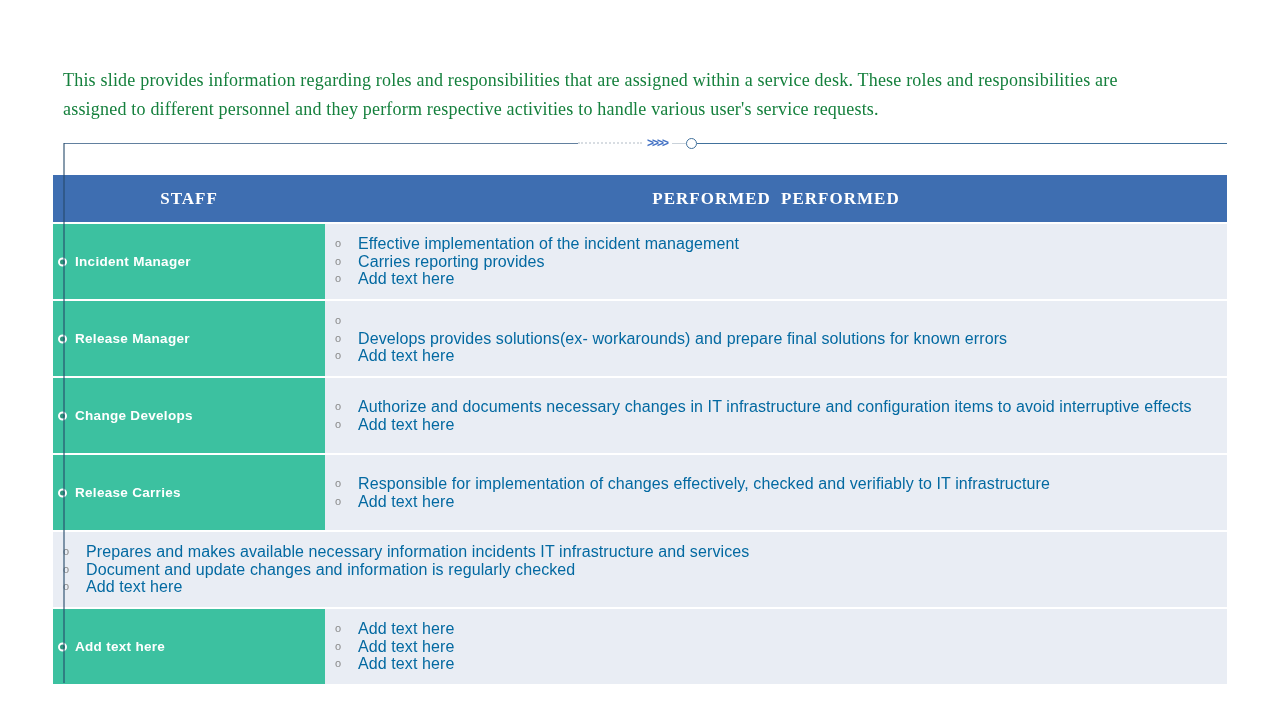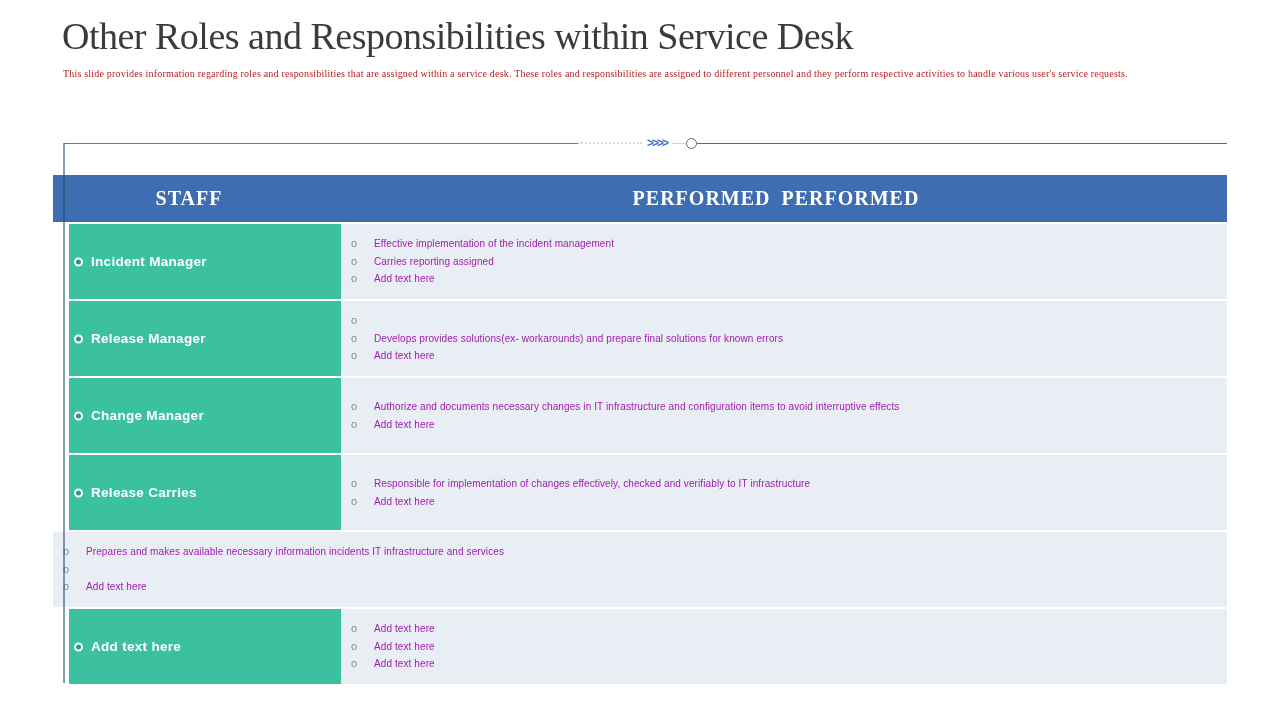--- a/index.html
+++ b/index.html
@@ -18,23 +18,23 @@
     font-weight:normal;
     font-size:38px;
     letter-spacing:-0.5px;
     color:#3b3b3b;
     white-space:nowrap;
   }
   .subtitle {
     position:absolute; left:63px; top:66px;
     width:1105px;
     font-family:"Liberation Serif", serif;
-    font-size:10px;
+    font-size:18px;
     line-height:1.6;
-    color:#b91c1c;
+    color:#15803d;
     letter-spacing:0.2px;
   }
   
   .decor {
     position:absolute; left:64px; top:136px;
     width:1163px; height:14px;
     display:flex; align-items:center;
   }
   .decor .seg1 { width:514px; height:0; border-top:1.5px solid #62809f; }
   .decor .dots { width:64px; height:0; border-top:2px dotted #d8dde2; }
@@ -55,32 +55,31 @@
     width:2px; height:540px;
     background:rgba(36,72,105,0.55);
     z-index:3;
   }
   
   .table-wrap { position:absolute; left:53px; top:175px; width:1174px; z-index:2; }
   .thead { display:flex; height:47px; }
   .th {
     background:#3e6eb1; color:#ffffff;
     font-family:"Liberation Serif", serif; font-weight:bold;
-    font-size:20px; letter-spacing:1px; word-spacing:5px;
+    font-size:17px; letter-spacing:1px; word-spacing:5px;
     display:flex; align-items:center; justify-content:center;
   }
   .th.staff-th { width:272px; }
   .th.act-th { flex:1; }
   .row { display:flex; height:75px; margin-top:2px; }
   .staff-cell {
     width:272px; background:#3cc1a0;
     position:relative;
     display:flex; align-items:center;
     padding-left:22px;
-    margin-left:16px;
   }
   .node {
     position:absolute; left:5px; top:50%;
     transform:translateY(-50%);
     width:9px; height:9px; border-radius:50%;
     border:2px solid #ffffff;
     background:rgba(0,0,0,0.22);
     z-index:4;
   }
   .staff-label {
@@ -92,31 +91,30 @@
     display:flex; align-items:center;
     padding-left:10px;
   }
   .act-cell ul { list-style:none; }
   .act-cell li { display:flex; line-height:17.5px; }
   .act-cell .o {
     width:13px; flex:none;
     color:#8a8a8a; font-size:11px;
   }
   .act-cell .t {
-    color:#a21caf; font-size:10px;
+    color:#0369a1; font-size:16px;
     padding-left:10px; letter-spacing:0.1px;
     white-space:nowrap;
   }
 </style>
 </head>
 <body>
 
 <div class="slide">
 
-  <h1 class="title">Other Roles and Responsibilities within Service Desk</h1>
   <p class="subtitle">This slide provides information regarding  roles and responsibilities that are assigned within a service desk. These roles and responsibilities are assigned to different  personnel and they perform respective activities to handle various user's service requests.</p>
 
   <div class="decor">
     <span class="seg1"></span>
     <span class="dots"></span>
     <span class="chevrons">&gt;&gt;&gt;&gt;</span>
     <span class="seg2"></span>
     <span class="circle"></span>
     <span class="seg3"></span>
   </div>
@@ -135,21 +133,21 @@
       <span class="staff-label">Incident Manager</span>
     </div>
     <div class="act-cell">
       <ul>
               <li>
                 <span class="o">o</span>
                 <span class="t">Effective implementation of the incident management</span>
               </li>
               <li>
                 <span class="o">o</span>
-                <span class="t">Carries reporting assigned</span>
+                <span class="t">Carries reporting provides</span>
               </li>
               <li>
                 <span class="o">o</span>
                 <span class="t">Add text here</span>
               </li>
             </ul>
     </div>
   </div>
 
   <div class="row">
@@ -170,21 +168,21 @@
                 <span class="o">o</span>
                 <span class="t">Add text here</span>
               </li>
             </ul>
     </div>
   </div>
 
   <div class="row">
     <div class="staff-cell">
       <span class="node"></span>
-      <span class="staff-label">Change Manager</span>
+      <span class="staff-label">Change Develops</span>
     </div>
     <div class="act-cell">
       <ul>
               <li>
                 <span class="o">o</span>
                 <span class="t">Authorize and documents necessary changes in IT infrastructure and configuration items to avoid interruptive effects</span>
               </li>
               <li>
                 <span class="o">o</span>
                 <span class="t">Add text here</span>
@@ -214,20 +212,21 @@
 
   <div class="row">
     <div class="act-cell">
       <ul>
               <li>
                 <span class="o">o</span>
                 <span class="t">Prepares and makes available necessary information incidents IT infrastructure and services</span>
               </li>
               <li>
                 <span class="o">o</span>
+                <span class="t">Document and update changes and information is regularly checked</span>
               </li>
               <li>
                 <span class="o">o</span>
                 <span class="t">Add text here</span>
               </li>
             </ul>
     </div>
   </div>
 
   <div class="row">

